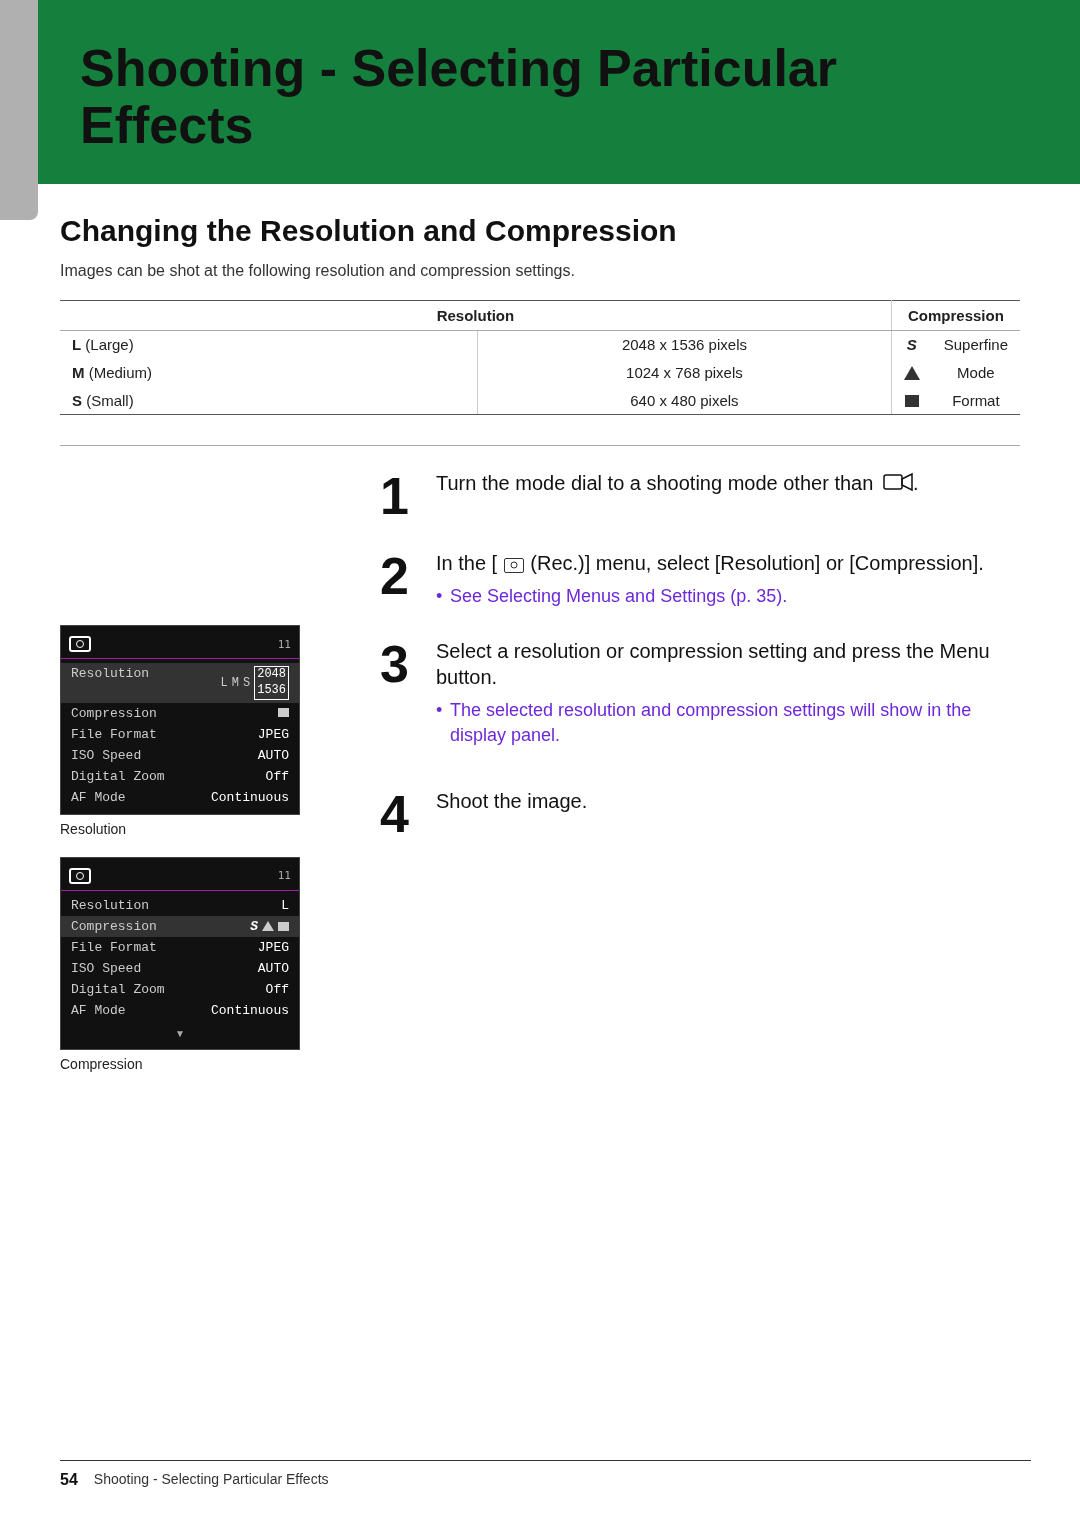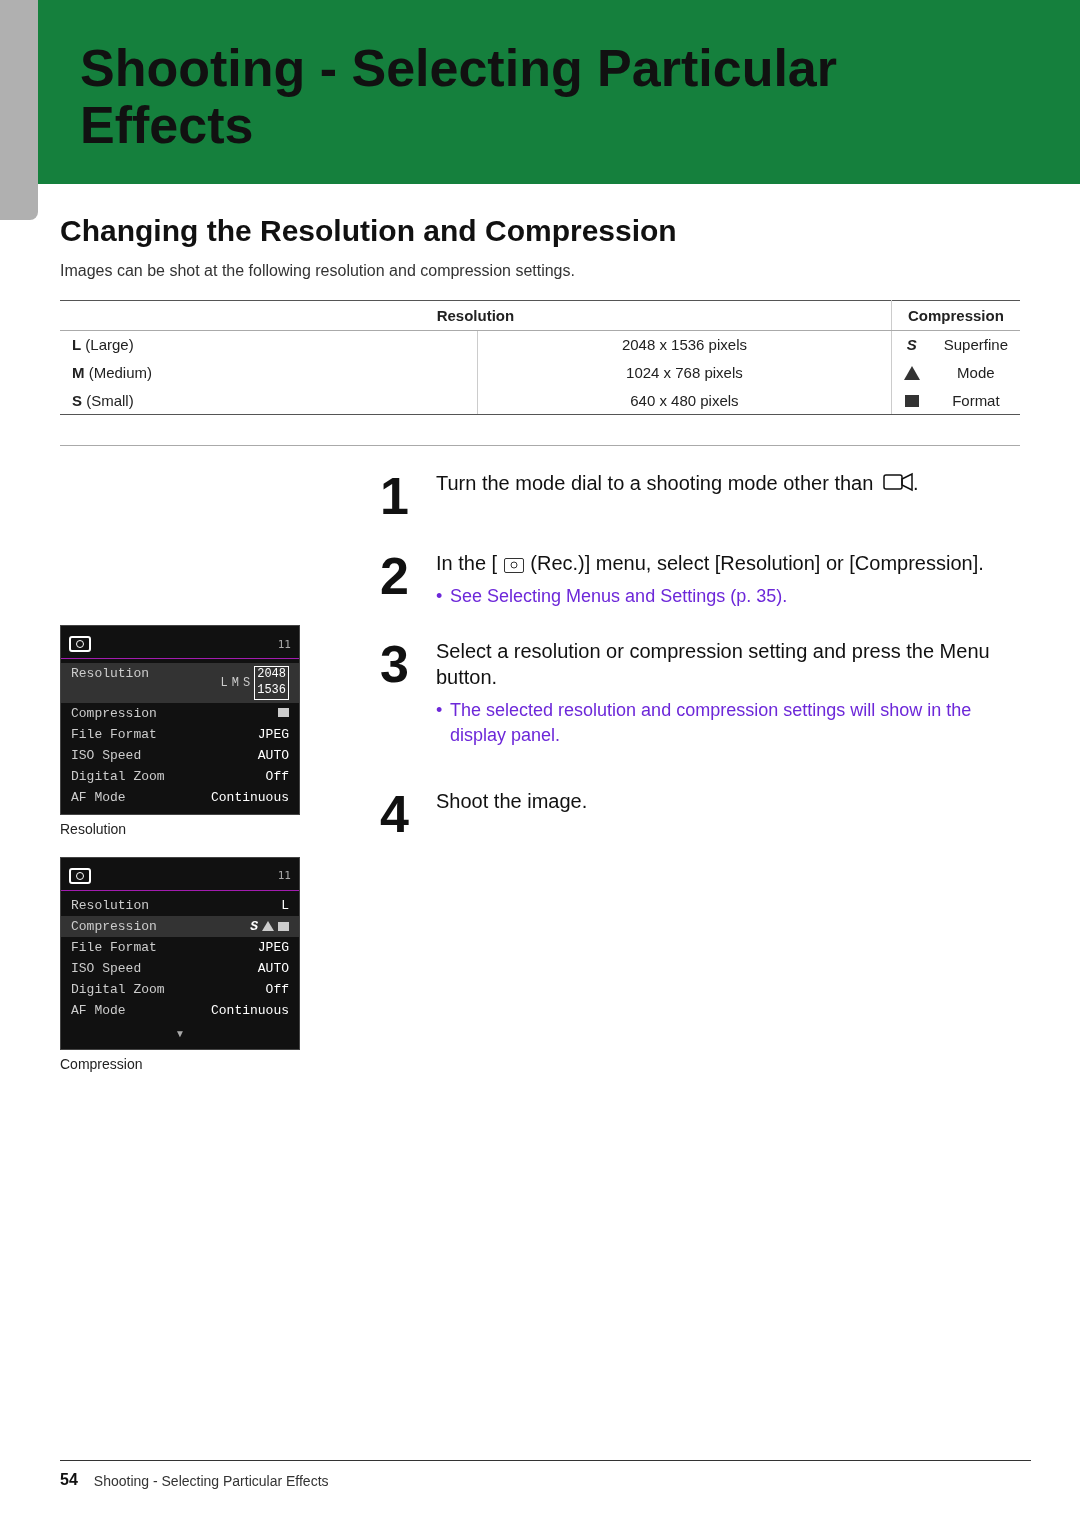--- a/index.html
+++ b/index.html
@@ -199,21 +199,21 @@
       margin-top: 4px;
     }
 
     
     .page-footer {
       position: absolute;
       bottom: 40px;
       left: 60px;
       right: 49px;
       display: flex;
-      align-items: flex-end;
+      align-items: flex-start;
       border-top: 1px solid #333;
       padding-top: 10px;
     }
 
     .footer-number {
       font-size: 16px;
       font-weight: 900;
       color: #111;
       margin-right: 16px;
     }

